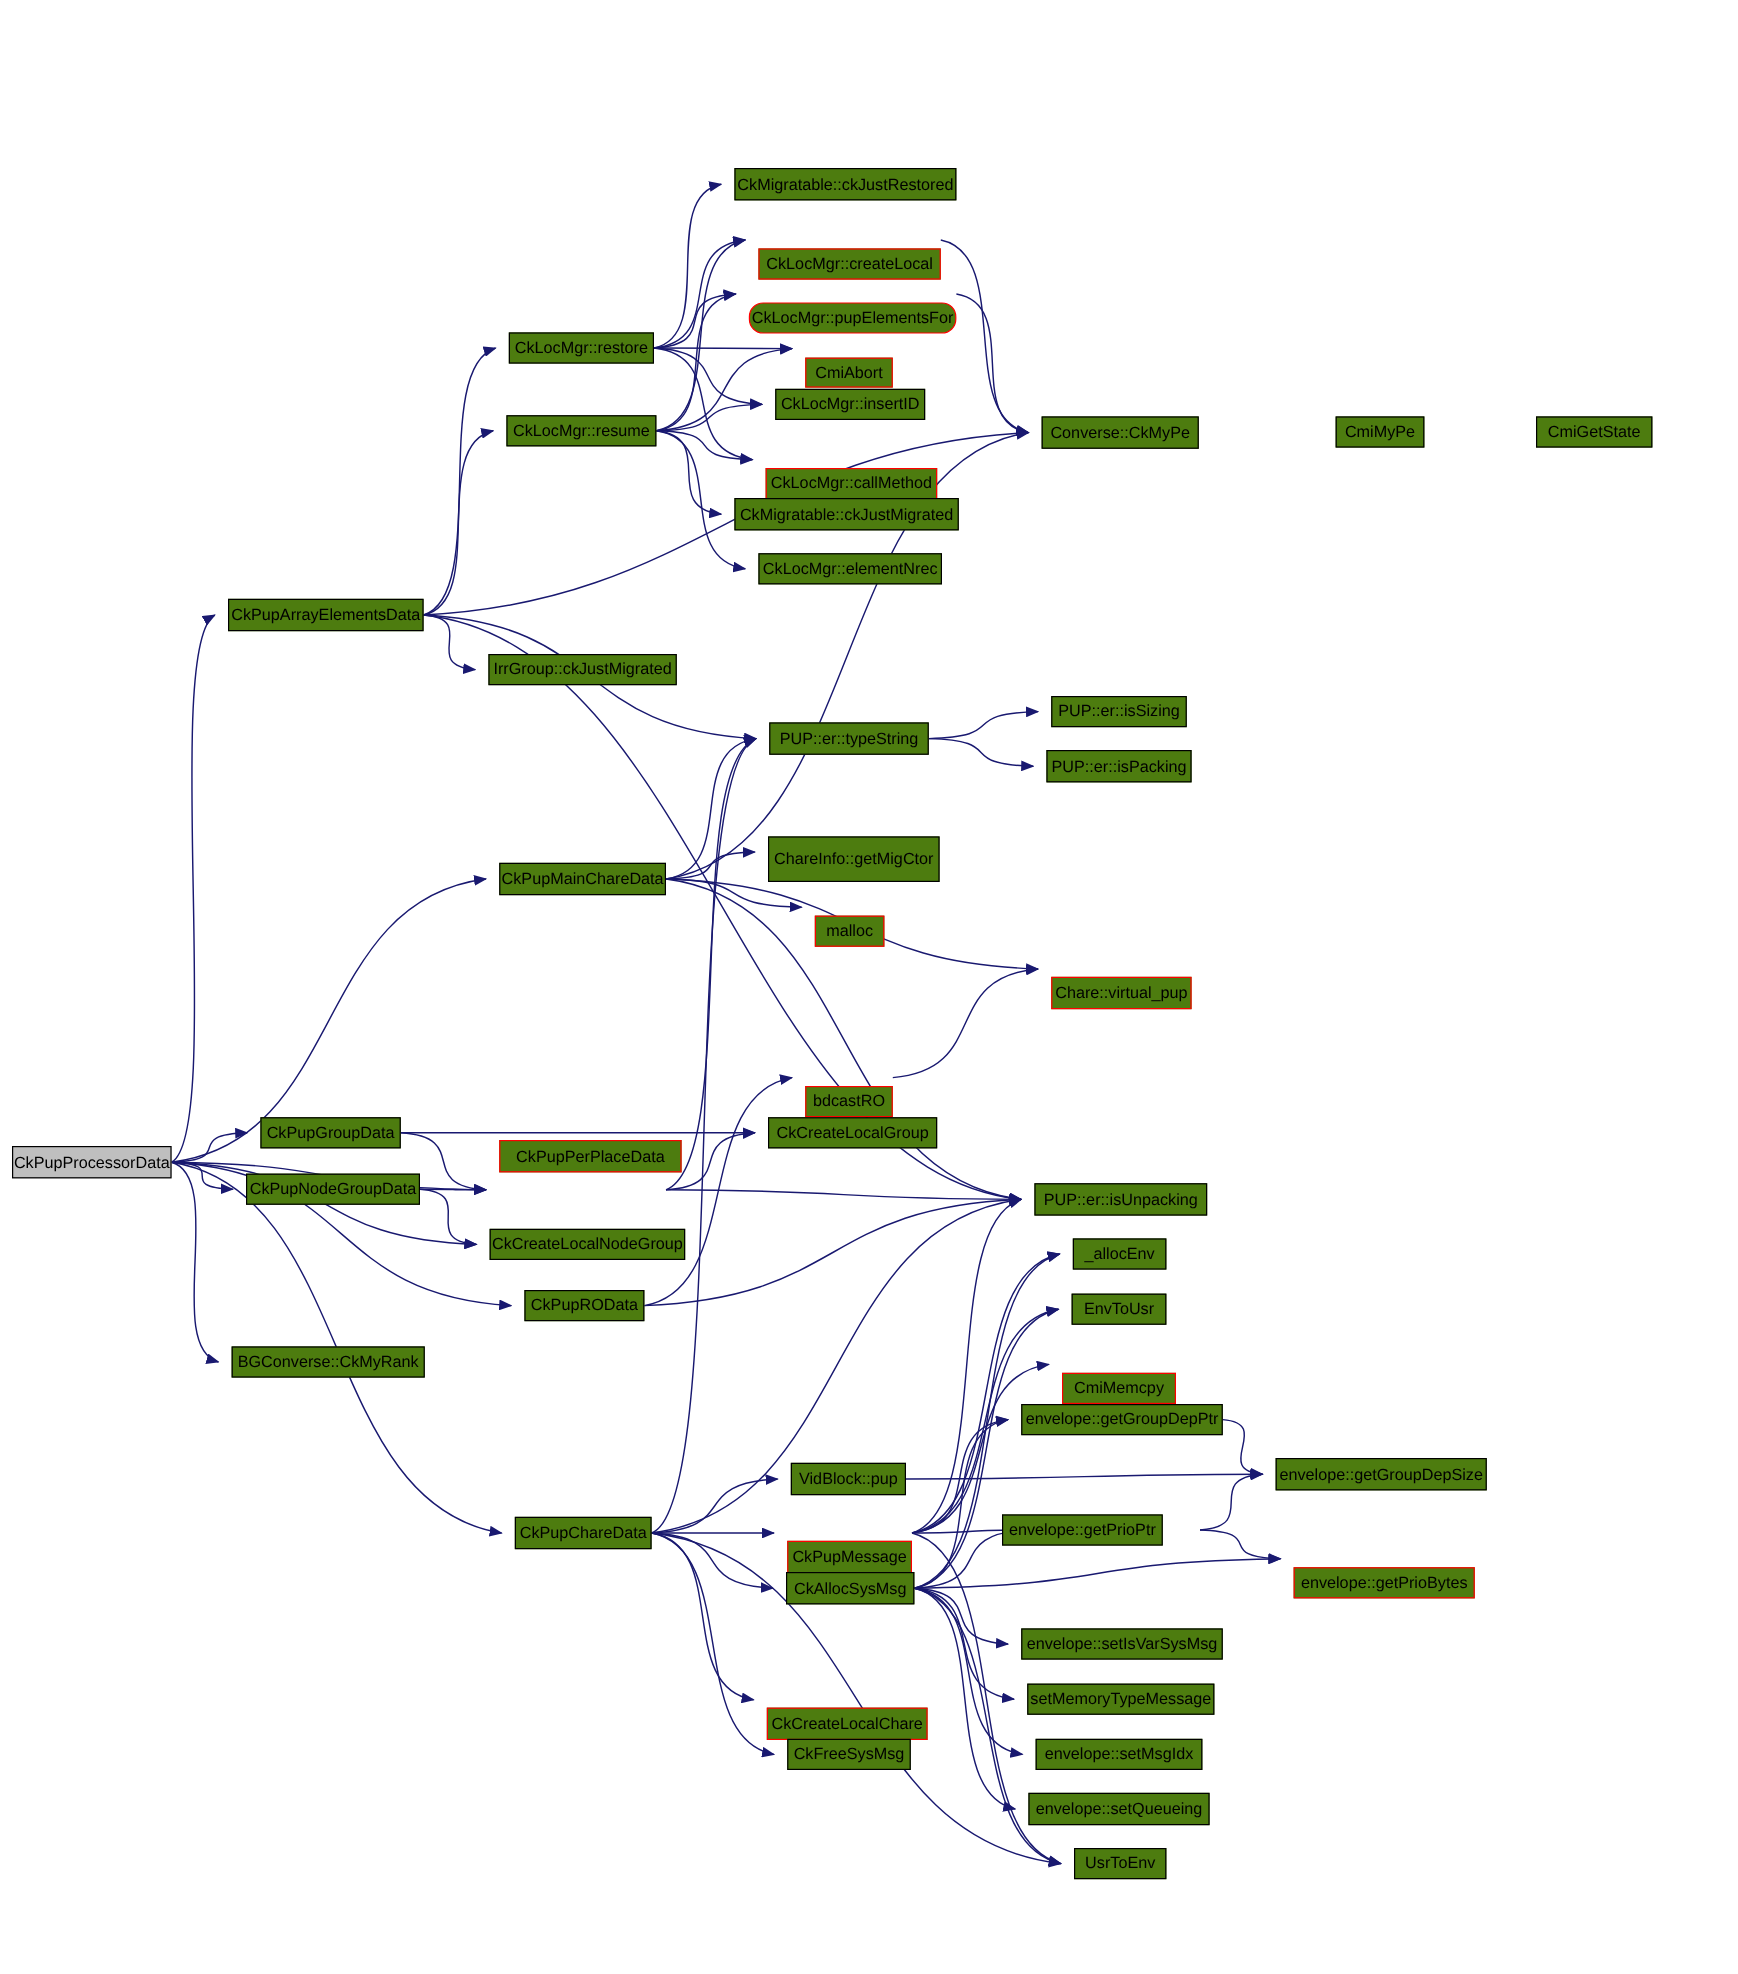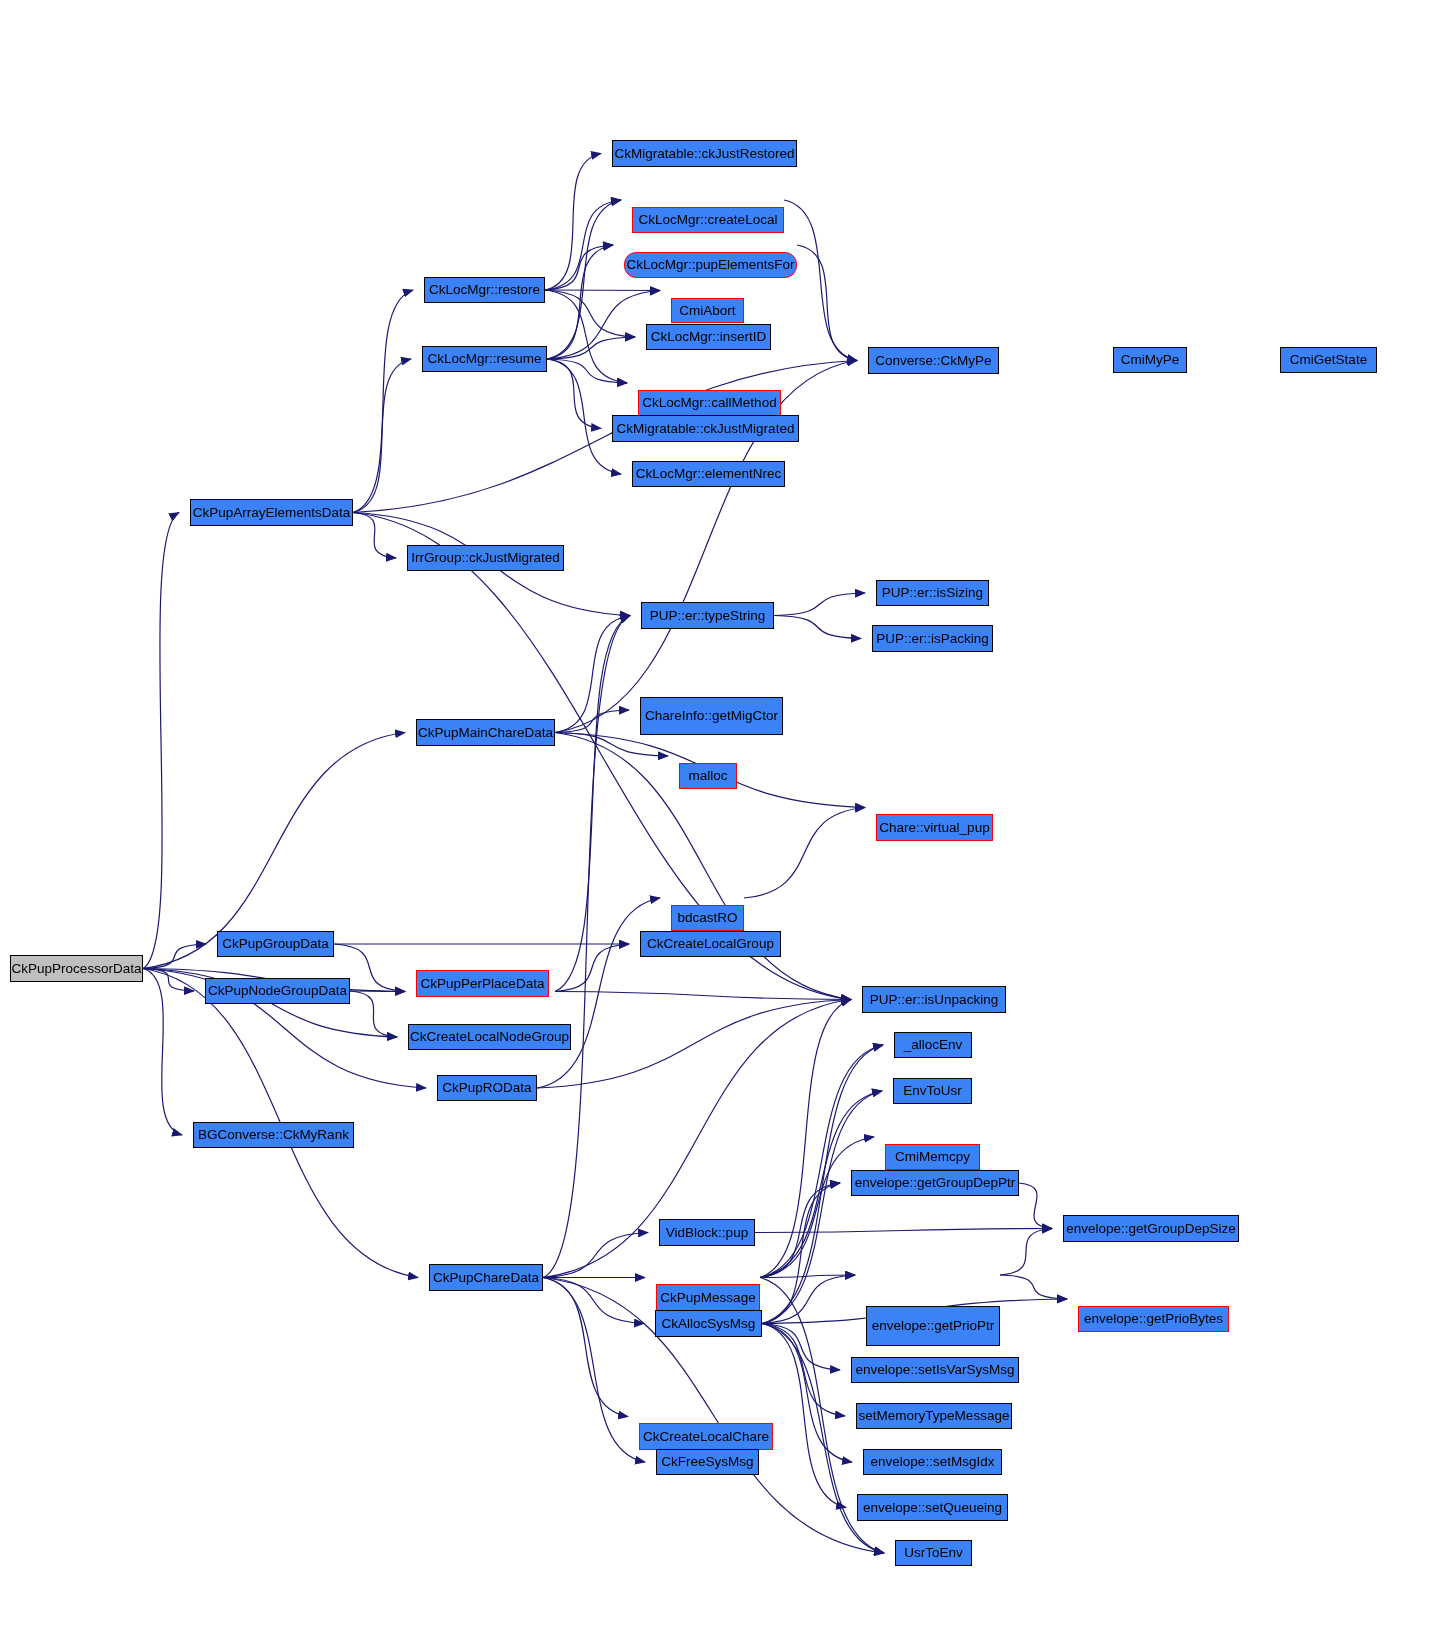--- a/index.html
+++ b/index.html
@@ -1,19 +1,19 @@
 <!DOCTYPE html>
 <html><head>
 <meta charset="utf-8">
 <style>
   html,body{margin:0;padding:0;background:#ffffff;}
   body{font-family:"Liberation Sans", sans-serif;}
   #canvas{position:relative;width:1448px;height:1645px;background:#ffffff;overflow:hidden;}
   #edges{position:absolute;left:0;top:0;width:1448px;height:1645px;}
-  .node{position:absolute;box-sizing:border-box;background:#3b82f6;border:1px solid #000000;
+  .node{position:absolute;box-sizing:border-box;background:#4d7c0f;border:1px solid #000000;
         display:flex;align-items:center;justify-content:center;
         font-size:13.5px;color:#000000;white-space:nowrap;line-height:1;}
   .node.red{border-color:#ff0000;margin-top:20px;}
   .node.root{background:#bfbfbf;border-color:#000000;}
   .nlabel{pointer-events:none;}
 </style>
 </head>
 <body>
 
 <div id="canvas">
@@ -178,21 +178,21 @@
       </div>
       <div class="node" style="left: 217px; top: 931px; width: 117px; height: 26px;">
         <span class="nlabel">CkPupGroupData</span>
       </div>
       <div class="node" style="left: 640px; top: 931px; width: 141px; height: 26px;">
         <span class="nlabel">CkCreateLocalGroup</span>
       </div>
       <div class="node" style="left: 205px; top: 978px; width: 145px; height: 26px;">
         <span class="nlabel">CkPupNodeGroupData</span>
       </div>
-      <div class="node red" style="left: 416px; top: 950px; width: 133px; height: 27px;">
+      <div class="node red" style="left: 416px; top: 930px; width: 152px; height: 27px;">
         <span class="nlabel">CkPupPerPlaceData</span>
       </div>
       <div class="node" style="left: 862px; top: 986px; width: 144px; height: 27px;">
         <span class="nlabel">PUP::er::isUnpacking</span>
       </div>
       <div class="node" style="left: 408px; top: 1024px; width: 163px; height: 26px;">
         <span class="nlabel">CkCreateLocalNodeGroup</span>
       </div>
       <div class="node" style="left: 894px; top: 1032px; width: 78px; height: 26px;">
         <span class="nlabel">_allocEnv</span>
@@ -211,21 +211,21 @@
       </div>
       <div class="node" style="left: 851px; top: 1170px; width: 168px; height: 26px;">
         <span class="nlabel">envelope::getGroupDepPtr</span>
       </div>
       <div class="node" style="left: 1063px; top: 1215px; width: 176px; height: 27px;">
         <span class="nlabel">envelope::getGroupDepSize</span>
       </div>
       <div class="node" style="left: 659px; top: 1219px; width: 96px; height: 27px; text-align: right;">
         <span class="nlabel">VidBlock::pup</span>
       </div>
-      <div class="node" style="left: 866px; top: 1262px; width: 134px; height: 40px; margin-top: 44px;">
+      <div class="node" style="left: 835px; top: 1262px; width: 134px; height: 26px;">
         <span class="nlabel">envelope::getPrioPtr</span>
       </div>
       <div class="node" style="left: 429px; top: 1264px; width: 114px; height: 27px;">
         <span class="nlabel">CkPupChareData</span>
       </div>
       <div class="node red" style="left: 656px; top: 1264px; width: 104px; height: 27px;">
         <span class="nlabel">CkPupMessage</span>
       </div>
       <div class="node red" style="left: 1078px; top: 1286px; width: 151px; height: 26px;">
         <span class="nlabel">envelope::getPrioBytes</span>

